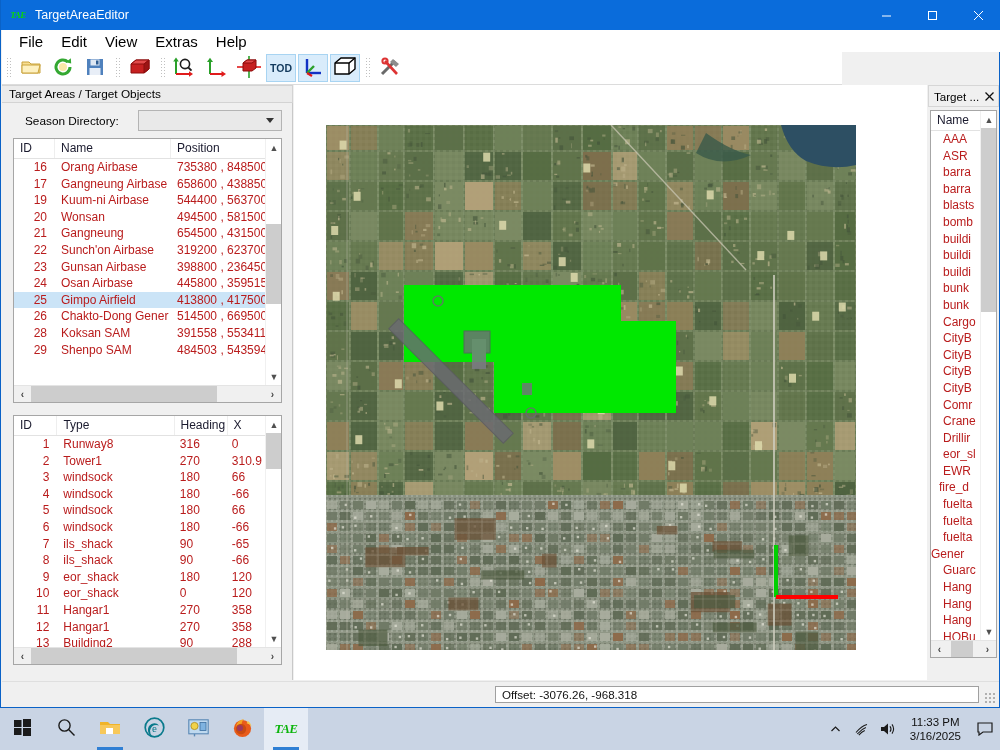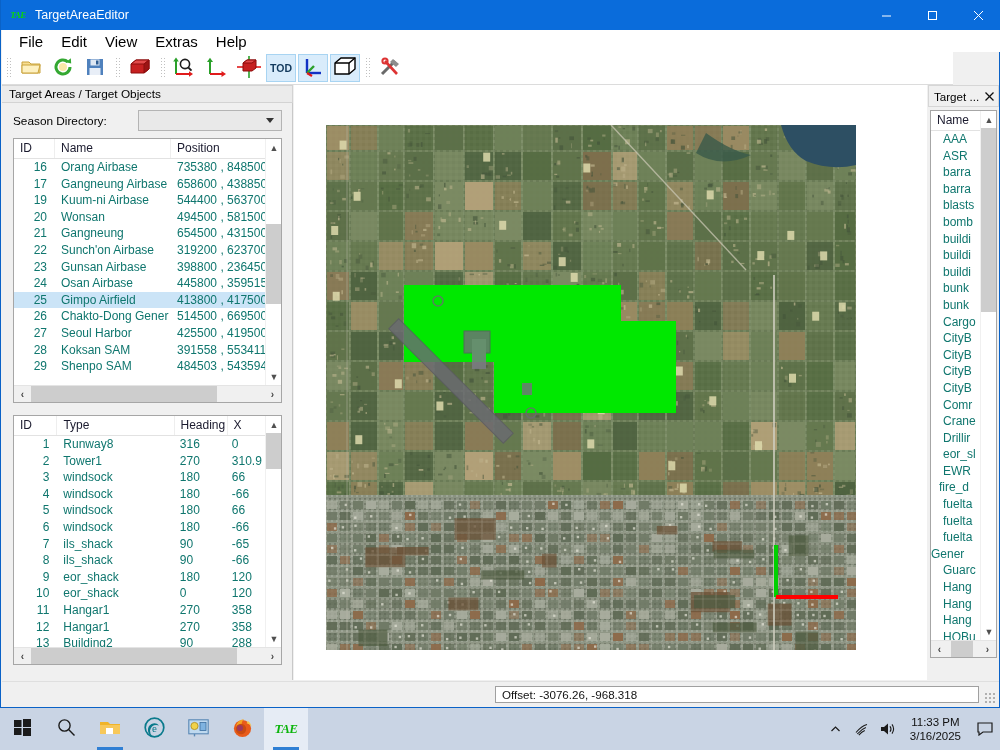--- a/index.html
+++ b/index.html
@@ -47,21 +47,21 @@
     position:absolute; left:1px; top:30px; width:998px; height:22px;
     background:#ffffff; display:flex; align-items:center;
     padding-left:8px;
   }
   .menu-item {
     padding:2px 9px; font-size:15px; color:#000;
   }
 
   
   #toolbar {
-    position:absolute; left:1px; top:52px; width:951px; height:33px;
+    position:absolute; left:1px; top:52px; width:840px; height:33px;
     background:#ffffff; border-bottom:1px solid #dcdcdc;
     display:flex; align-items:center;
   }
   .tb-grip {
     width:7px; height:22px; margin:0 3px;
     background-image: radial-gradient(#b9b9b9 40%, transparent 41%);
     background-size: 3px 3px;
     background-position: 1px 0;
     opacity:.9;
   }
@@ -82,21 +82,21 @@
     border-right:1px solid #c8c8c8;
   }
   #left-dock-title {
     position:absolute; left:0; top:0; width:291px; height:18px;
     background:#ebebeb; border:1px solid #d3d3d3; border-left:none;
     display:flex; align-items:center; padding-left:7px;
     font-size:11.8px; color:#000;
   }
   #season-row {
     position:absolute; left:0; top:22px; width:277px; height:28px;
-    display:flex; align-items:center; padding-left:11px;
+    display:flex; align-items:center; padding-left:23px;
   }
   #season-label { font-size:11.8px; color:#000; }
   #season-combo {
     position:absolute; left:136px; top:3px; width:144px; height:21px;
     background:#e9e9e9; border:1px solid #b4b4b4;
     display:flex; align-items:center; justify-content:flex-end;
     padding-right:7px;
   }
   .caret-dn {
     width:0;height:0;border-left:4px solid transparent;border-right:4px solid transparent;
@@ -109,21 +109,21 @@
     background:#ffffff; border:1px solid #a6a6a6;
     overflow:hidden;
   }
   .lb-header {
     display:flex; height:20px; background:#ffffff;
     border-bottom:1px solid #e2e2e2;
     font-size:12px; color:#1a1a2e;
   }
   .lb-header .cell { padding:2px 4px 0 6px; border-right:1px solid #eeeeee; }
   .lb-body { position:relative; }
-  .lb-row { display:flex; height:16.6px; font-size:12px; color:#0f766e; }
+  .lb-row { display:flex; height:16.6px; font-size:12px; color:#b91c1c; }
   .lb-row.sel { background:#cbe4f7; }
   .lb-row .cell { padding:1px 4px 0 6px; white-space:nowrap; overflow:hidden; }
   .num { text-align:right; padding-right:8px !important; }
 
   
   .vsb {
     position:absolute; right:0; top:0; width:16px; bottom:0;
     background:#ffffff; border-left:1px solid #f0f0f0;
   }
   .vsb .arrow {
@@ -435,25 +435,20 @@
           </div>
           <div class="lb-row sel">
             <div class="cell num" style="width: 41px;">25</div>
             <div class="cell" style="width: 116px;">Gimpo Airfield</div>
             <div class="cell" style="width: 100px;">413800 , 417500</div>
           </div>
           <div class="lb-row">
             <div class="cell num" style="width: 41px;">26</div>
             <div class="cell" style="width: 116px;">Chakto-Dong Gener</div>
             <div class="cell" style="width: 100px;">514500 , 669500</div>
-          </div>
-          <div class="lb-row">
-            <div class="cell num" style="width: 41px;">27</div>
-            <div class="cell" style="width: 116px;">Seoul Harbor</div>
-            <div class="cell" style="width: 100px;">425500 , 419500</div>
           </div>
           <div class="lb-row">
             <div class="cell num" style="width: 41px;">28</div>
             <div class="cell" style="width: 116px;">Koksan SAM</div>
             <div class="cell" style="width: 100px;">391558 , 553411</div>
           </div>
           <div class="lb-row">
             <div class="cell num" style="width: 41px;">29</div>
             <div class="cell" style="width: 116px;">Shenpo SAM</div>
             <div class="cell" style="width: 100px;">484503 , 543594</div>

